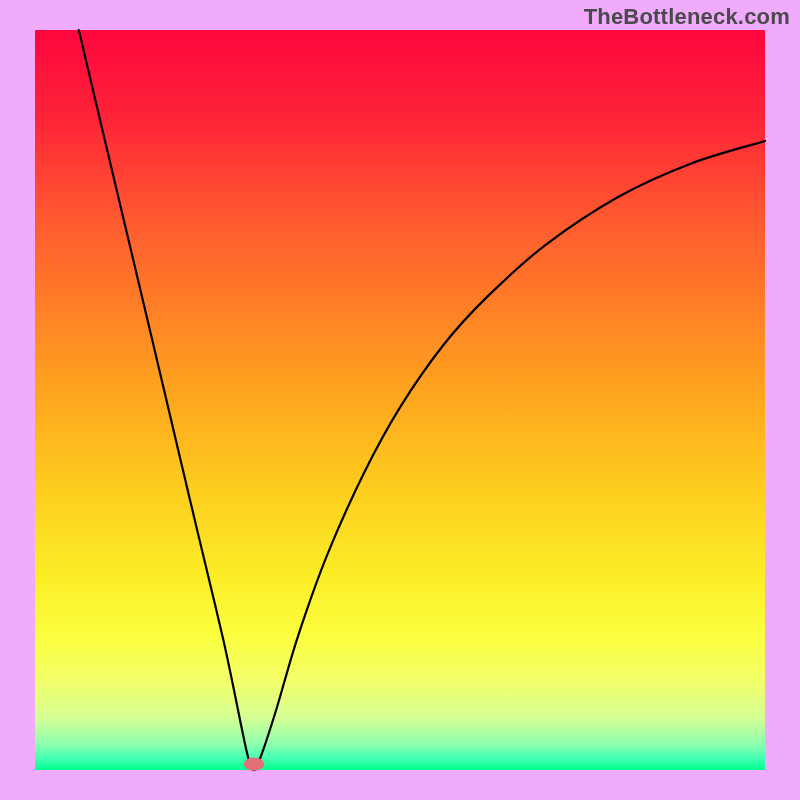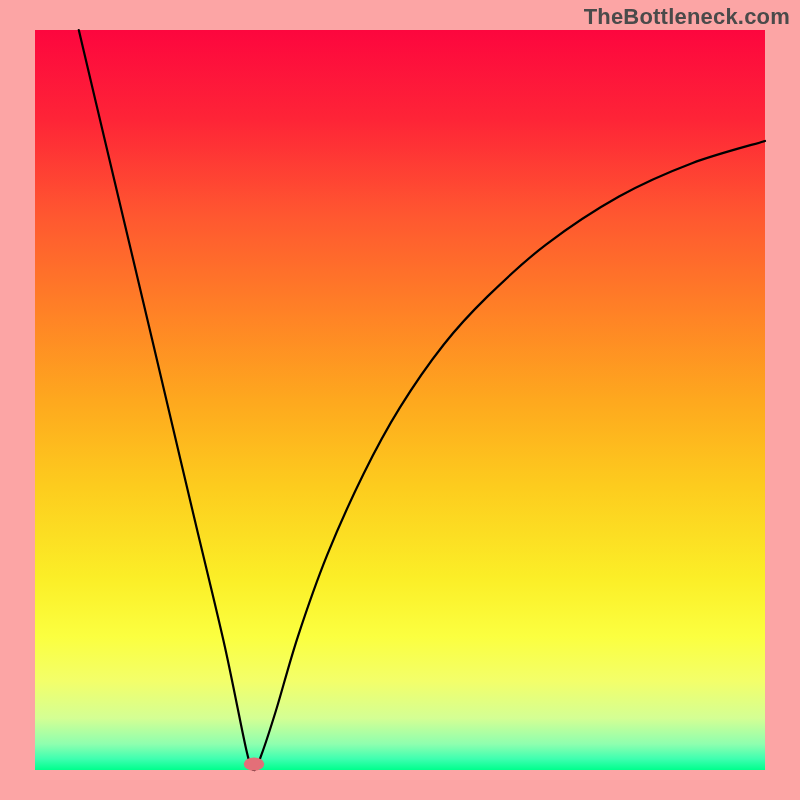--- a/index.html
+++ b/index.html
@@ -8,21 +8,21 @@
     width: 800px;
     height: 800px;
     overflow: hidden;
     background: #000;
     font-family: Arial, Helvetica, sans-serif;
   }
   .frame {
     position: relative;
     width: 800px;
     height: 800px;
-    background: #fca5a5;
+    background: #f0abfc;
   }
   .watermark {
     position: absolute;
     top: 4px;
     right: 10px;
     color: #4a4a4a;
     font-size: 22px;
     font-weight: 600;
     letter-spacing: 0.2px;
     user-select: none;

